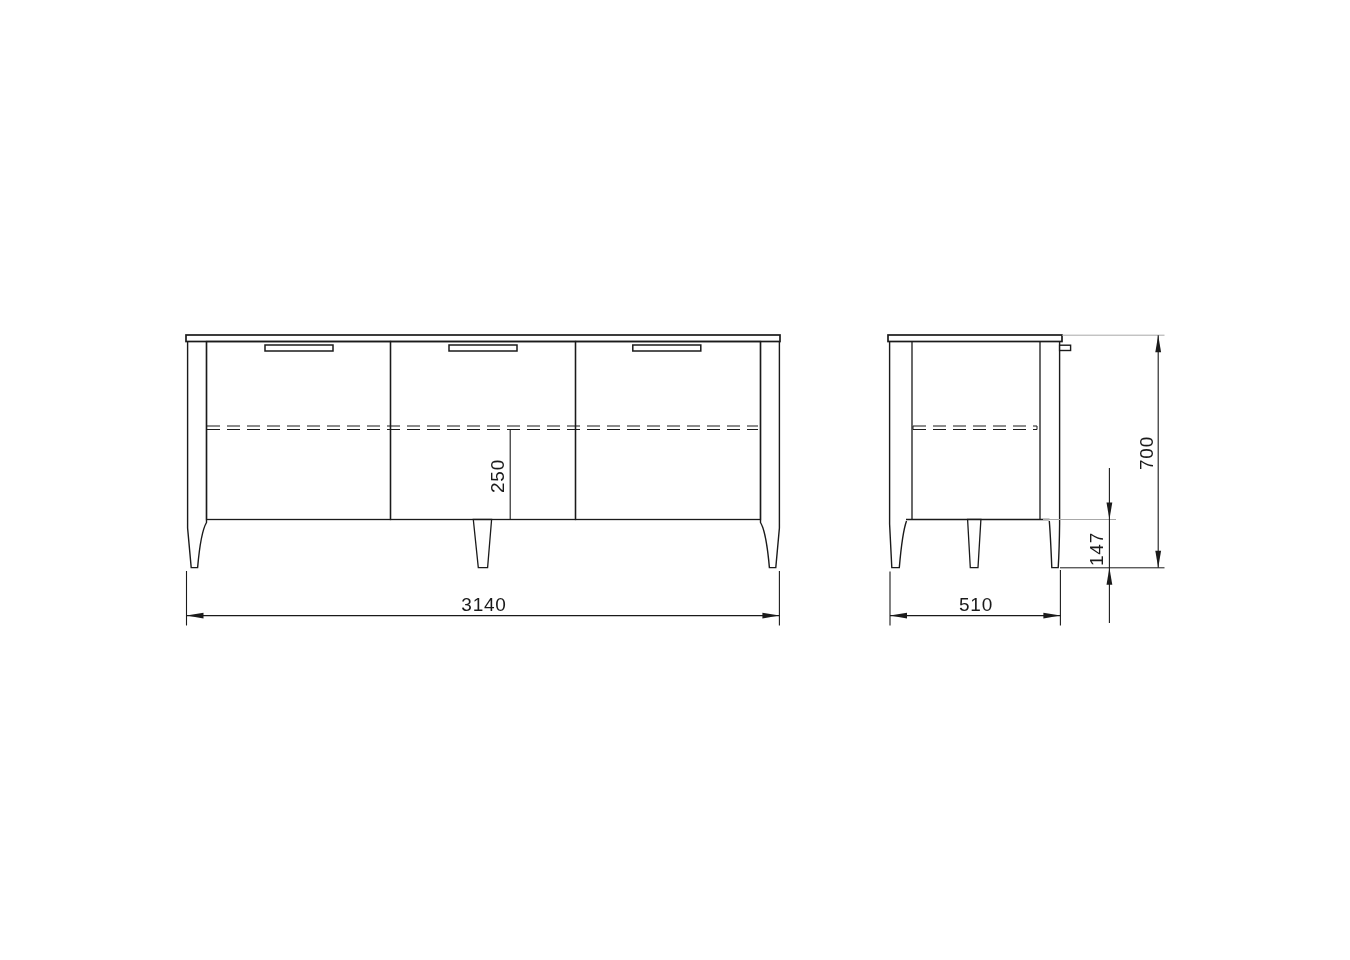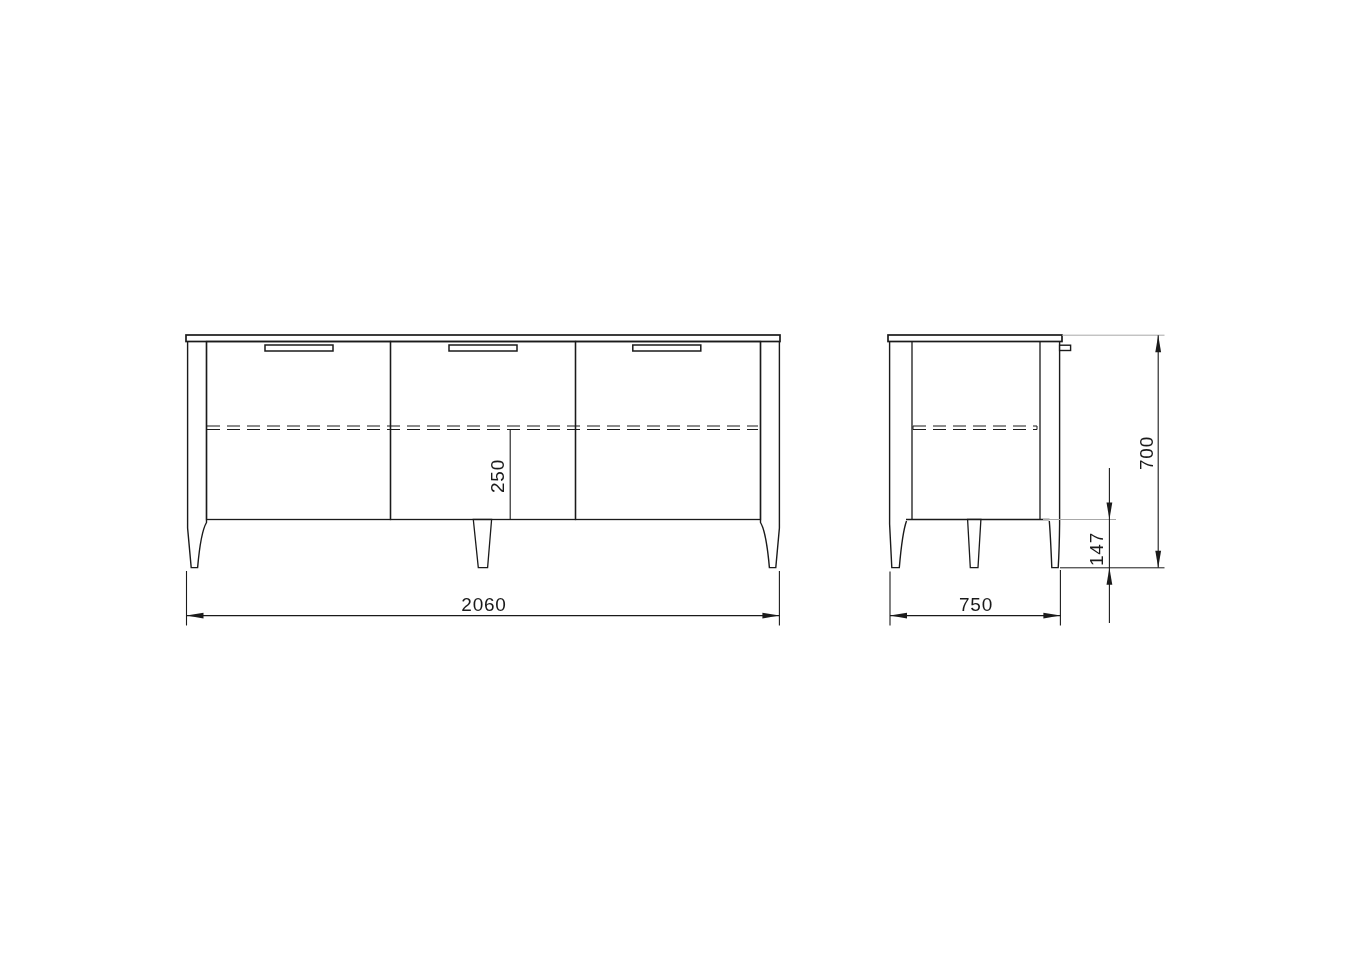--- a/index.html
+++ b/index.html
@@ -116,23 +116,23 @@
 
       <g>
         <line x1="1043" y1="519.5" x2="1116" y2="519.5" stroke="#a8a8a8" stroke-width="1"></line>
         <line x1="1109.4" y1="468" x2="1109.4" y2="623"></line>
         <polygon fill="#1a1a1a" stroke="none" points="1109.4,519.5 1106.5,502.5 1112.3,502.5"></polygon>
         <polygon fill="#1a1a1a" stroke="none" points="1109.4,567.8 1106.5,584.8 1112.3,584.8"></polygon>
       </g>
     </g>
   </svg>
 
-  <div class="dim-label" style="left:484px; top:604px;">2060</div>
+  <div class="dim-label" style="left:484px; top:604px;">3140</div>
 
   <div class="dim-label vertical" style="left:497px; top:476px;">250</div>
 
-  <div class="dim-label" style="left:976px; top:604px;">750</div>
+  <div class="dim-label" style="left:976px; top:604px;">510</div>
 
   <div class="dim-label vertical" style="left:1146px; top:453px;">700</div>
 
   <div class="dim-label vertical" style="left:1096px; top:549px;">147</div>
 
 </div>
 
 </body></html>

